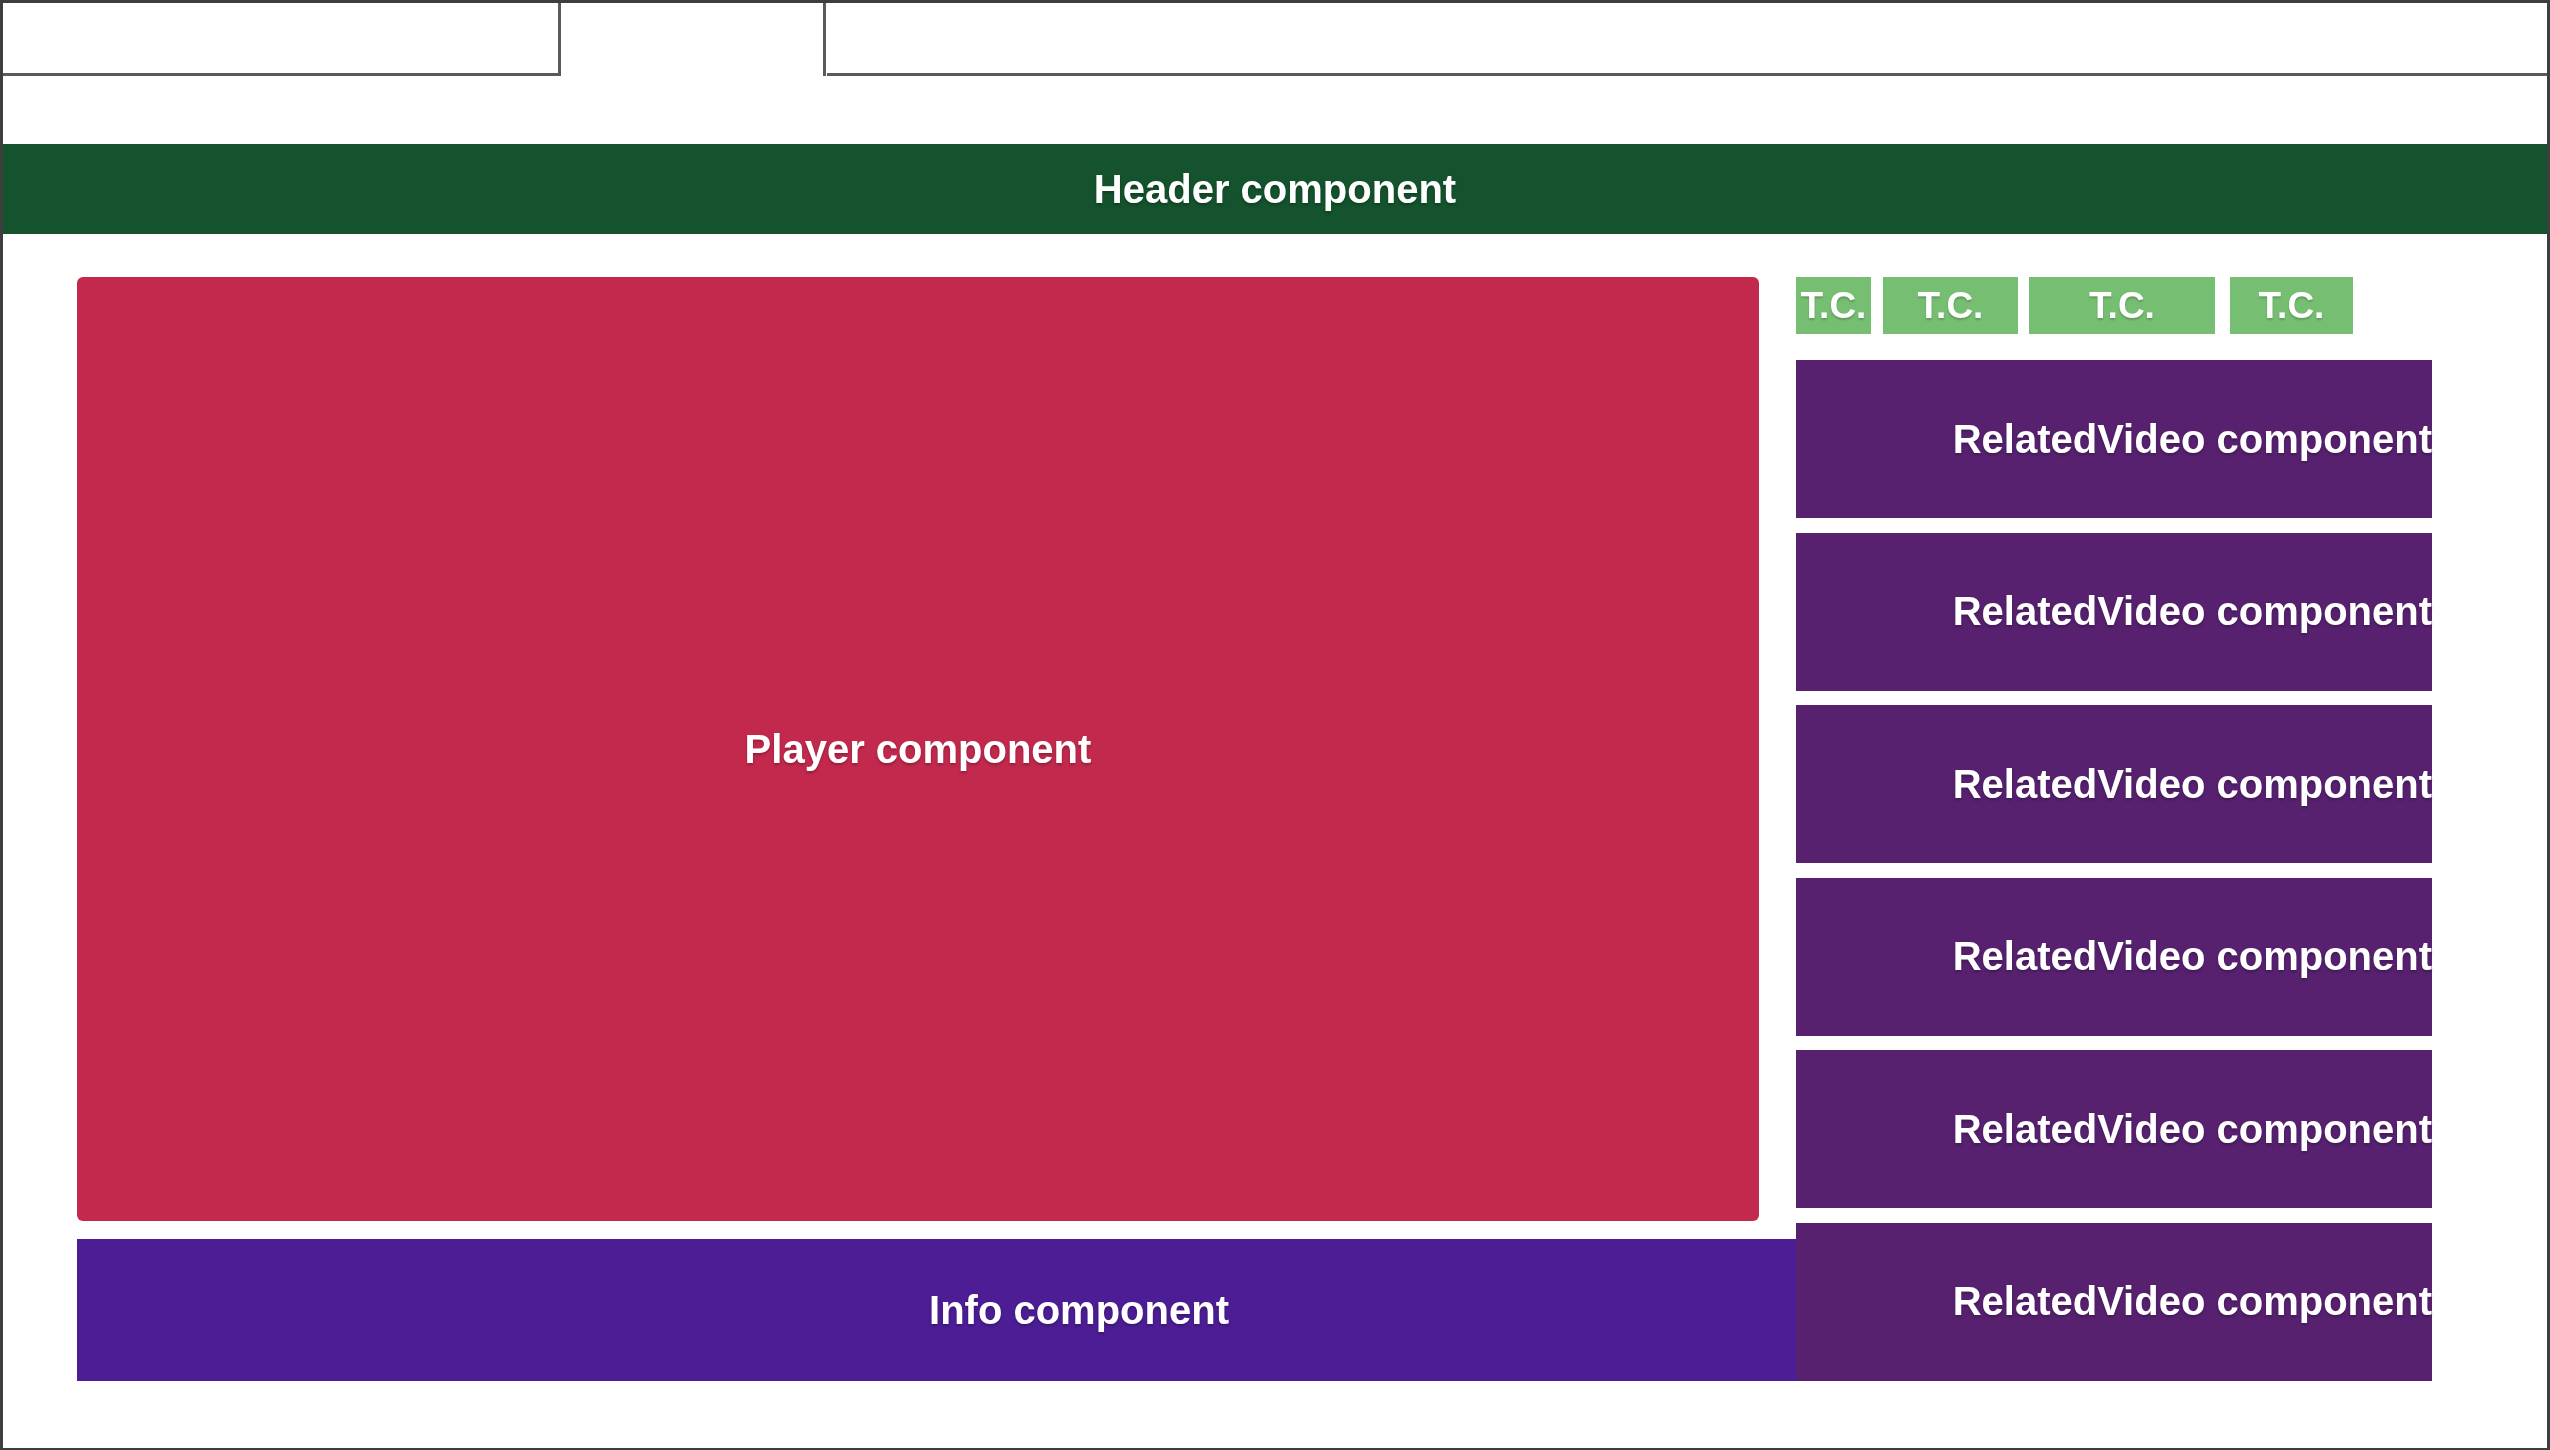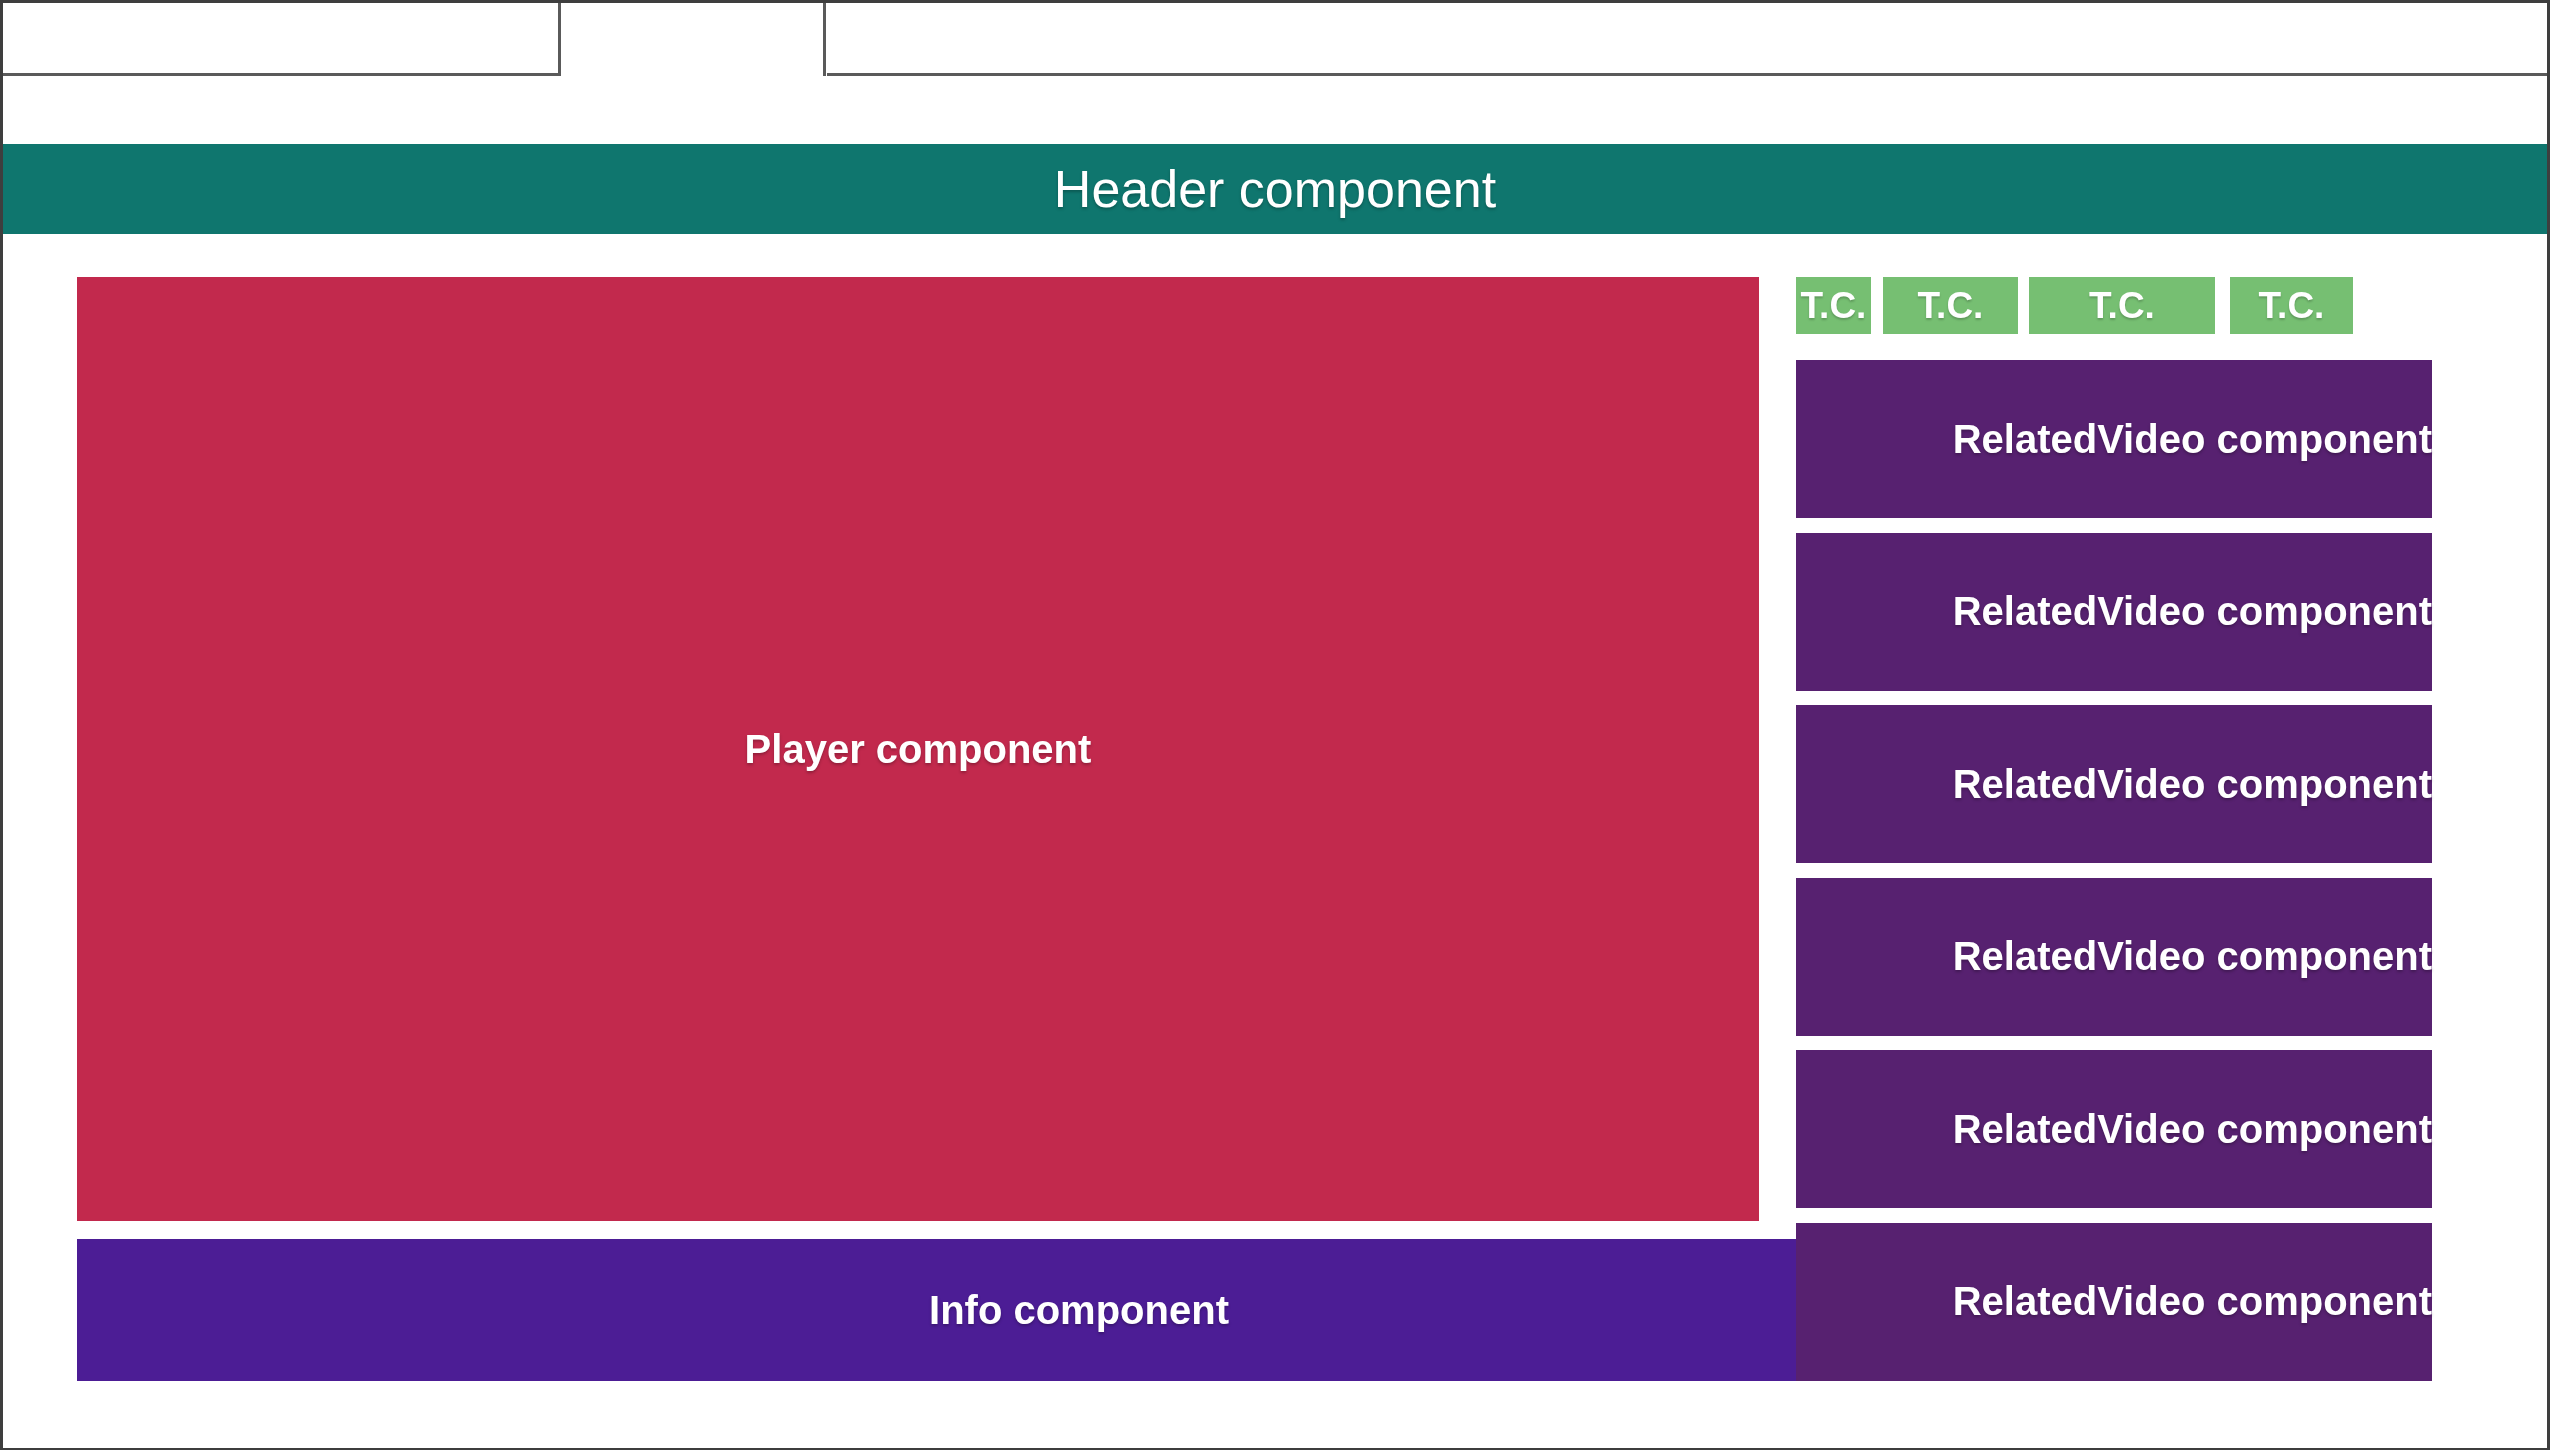--- a/index.html
+++ b/index.html
@@ -15,30 +15,30 @@
   .tab-3{left:827px;width:1724px;border-bottom:3px solid #5A5A5A;}
   
   .url-bar{
     position:absolute;left:422px;top:81px;width:1434px;height:54px;
     border:3px solid #5A5A5A;box-sizing:border-box;background:#fff;
     display:flex;align-items:center;padding-left:61px;
     font-size:31.5px;color:#151515;letter-spacing:0px;white-space:nowrap;
   }
   
   .header-bar{
-    position:absolute;left:0;top:144px;width:100%;height:90px;background:#0f766e;
+    position:absolute;left:0;top:144px;width:100%;height:90px;background:#14532d;
     display:flex;align-items:center;justify-content:center;
-    color:#fff;font-size:52px;font-weight:400;text-shadow:0 1.5px 3px rgba(0,0,0,.25);
+    color:#fff;font-size:40px;font-weight:700;text-shadow:0 1.5px 3px rgba(0,0,0,.25);
   }
   
   .block{
     position:absolute;display:flex;align-items:center;justify-content:center;
     color:#fff;font-size:40px;font-weight:600;text-shadow:0 1.5px 3px rgba(0,0,0,.25);
   }
-  .player-block{left:77px;top:277px;width:1682px;height:944px;background:#C2294D;}
+  .player-block{left:77px;top:277px;width:1682px;height:944px;background:#C2294D;border-radius:6px;}
   .info-block{left:77px;top:1239px;width:2004px;height:142px;background:#4c1d95;}
   
   .chip{
     position:absolute;top:277px;height:57px;background:#76BF72;
     display:flex;align-items:center;justify-content:center;
     color:#fff;font-size:37px;font-weight:600;text-shadow:0 1.5px 2.2px rgba(0,0,0,.2);
   }
   .chip-1{left:1796px;width:75px;}
   .chip-2{left:1883px;width:135px;}
   .chip-3{left:2029px;width:186px;}

